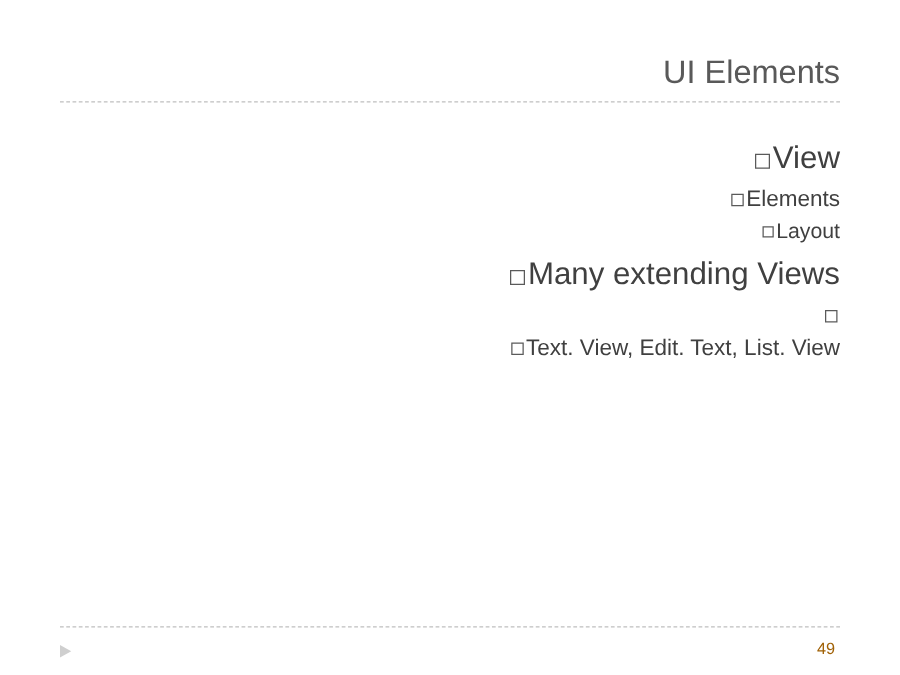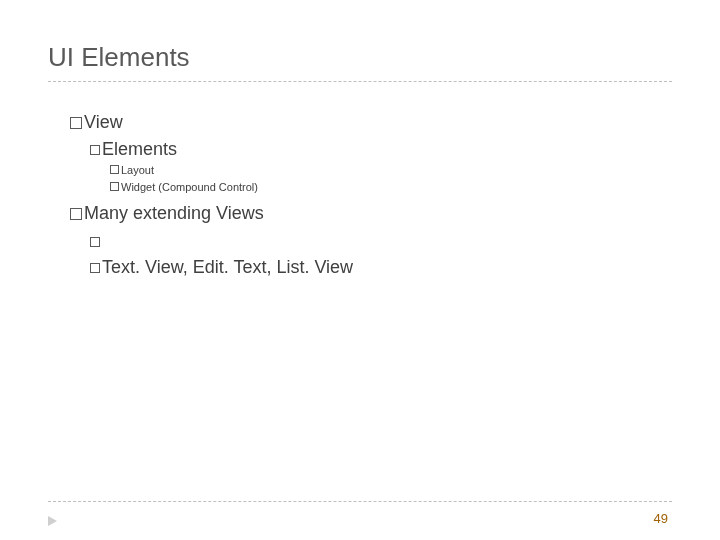--- a/index.html
+++ b/index.html
@@ -1,15 +1,15 @@
 <!DOCTYPE html>
 <html><head>
 <meta charset="utf-8">
 <style>
-  * { margin: 0; padding: 0; box-sizing: border-box; }
+  * { margin: 0; padding: 0; box-sizing: border-box; text-align: right; }
   body {
     width: 720px;
     height: 540px;
     background: #ffffff;
     font-family: Arial, Helvetica, sans-serif;
     color: #333333;
     position: relative;
     overflow: hidden;
   }
   .slide {
@@ -24,38 +24,38 @@
   .title-rule {
     border: none;
     border-top: 1px dashed #bfbfbf;
     margin-bottom: 28px;
   }
   .content {
     padding-left: 22px;
     color: #404040;
   }
   .lvl1 {
-    font-size: 18px;
+    font-size: 25px;
     line-height: 1.35;
     margin-bottom: 2px;
   }
   .lvl2-group {
     padding-left: 20px;
     margin-bottom: 6px;
   }
   .lvl2 {
     font-size: 18px;
     line-height: 1.45;
   }
   .lvl3-group {
     padding-left: 20px;
     margin-bottom: 4px;
   }
   .lvl3 {
-    font-size: 11px;
+    font-size: 17px;
     line-height: 1.5;
   }
   .bullet-box {
     display: inline-block;
     vertical-align: baseline;
     margin-right: 2px;
   }
   .bullet-box.b1 { width: 12px; height: 12px; border: 1.3px solid #5a5a5a; position: relative; top: 1px; }
   .bullet-box.b2 { width: 10px; height: 10px; border: 1.2px solid #5a5a5a; position: relative; top: 0px; }
   .bullet-box.b3 { width: 9px;  height: 9px;  border: 1.1px solid #5a5a5a; position: relative; top: 0px; }
@@ -100,23 +100,20 @@
 
     <div class="lvl2-group">
       <div class="lvl2">
         <span class="bullet-box b2"></span><span>Elements</span>
       </div>
 
       <div class="lvl3-group">
         <div class="lvl3">
           <span class="bullet-box b3"></span><span>Layout</span>
         </div>
-        <div class="lvl3">
-          <span class="bullet-box b3"></span><span>Widget (Compound Control)</span>
-        </div>
       </div>
     </div>
 
     <div class="lvl1">
       <span class="bullet-box b1"></span><span>Many extending Views</span>
     </div>
 
     <div class="lvl2-group">
       <div class="lvl2">
         <span class="bullet-box b2"></span>

